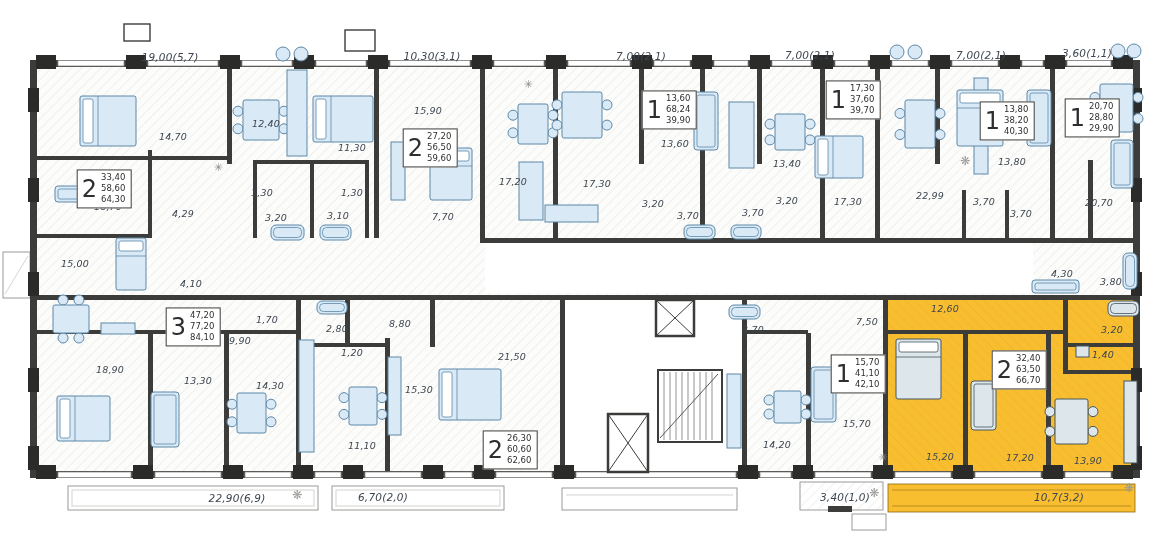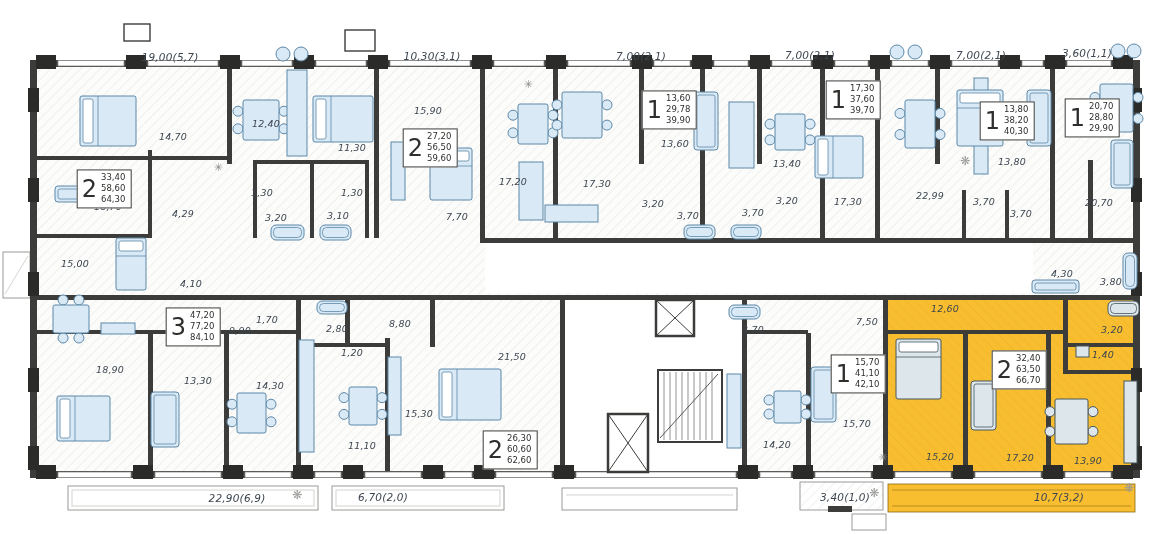--- a/index.html
+++ b/index.html
@@ -442,21 +442,21 @@
       <span class="room-label" style="left: 108px; top: 206px;">18,70</span>
       <span class="room-label" style="left: 183px; top: 213px;">4,29</span>
       <span class="room-label" style="left: 75px; top: 263px;">15,00</span>
       <span class="room-label" style="left: 262px; top: 192px;">1,30</span>
       <span class="room-label" style="left: 276px; top: 217px;">3,20</span>
       <span class="room-label" style="left: 338px; top: 215px;">3,10</span>
       <span class="room-label" style="left: 352px; top: 192px;">1,30</span>
       <span class="room-label" style="left: 352px; top: 147px;">11,30</span>
       <span class="room-label" style="left: 191px; top: 283px;">4,10</span>
       <span class="room-label" style="left: 428px; top: 110px;">15,90</span>
-      <span class="room-label" style="left: 457px; top: 216px;">7,70</span>
+      <span class="room-label" style="left: 443px; top: 216px;">7,70</span>
       <span class="room-label" style="left: 513px; top: 181px;">17,20</span>
       <span class="room-label" style="left: 597px; top: 183px;">17,30</span>
       <span class="room-label" style="left: 675px; top: 143px;">13,60</span>
       <span class="room-label" style="left: 653px; top: 203px;">3,20</span>
       <span class="room-label" style="left: 688px; top: 215px;">3,70</span>
       <span class="room-label" style="left: 753px; top: 212px;">3,70</span>
       <span class="room-label" style="left: 787px; top: 163px; text-align: center;">13,40</span>
       <span class="room-label" style="left: 787px; top: 200px;">3,20</span>
       <span class="room-label" style="left: 848px; top: 201px;">17,30</span>
       <span class="room-label" style="left: 930px; top: 195px;">22,99</span>
@@ -465,29 +465,29 @@
       <span class="room-label" style="left: 1021px; top: 213px;">3,70</span>
       <span class="room-label" style="left: 1099px; top: 202px;">20,70</span>
       <span class="room-label" style="left: 1062px; top: 273px;">4,30</span>
       <span class="room-label" style="left: 1111px; top: 281px;">3,80</span>
       <span class="room-label" style="left: 945px; top: 308px;">12,60</span>
       <span class="room-label" style="left: 1112px; top: 329px;">3,20</span>
       <span class="room-label" style="left: 1103px; top: 354px;">1,40</span>
       <span class="room-label" style="left: 940px; top: 456px;">15,20</span>
       <span class="room-label" style="left: 1020px; top: 457px;">17,20</span>
       <span class="room-label" style="left: 1088px; top: 460px;">13,90</span>
-      <span class="room-label" style="left: 230px; top: 330px; padding-left: 20px;">9,90</span>
+      <span class="room-label" style="left: 230px; top: 340px; padding-left: 20px;">9,90</span>
       <span class="room-label" style="left: 267px; top: 319px;">1,70</span>
       <span class="room-label" style="left: 110px; top: 369px;">18,90</span>
       <span class="room-label" style="left: 198px; top: 380px;">13,30</span>
       <span class="room-label" style="left: 270px; top: 385px;">14,30</span>
       <span class="room-label" style="left: 337px; top: 328px;">2,80</span>
       <span class="room-label" style="left: 400px; top: 323px;">8,80</span>
       <span class="room-label" style="left: 352px; top: 352px;">1,20</span>
-      <span class="room-label" style="left: 419px; top: 389px; margin-top: 24px;">15,30</span>
+      <span class="room-label" style="left: 419px; top: 389px;">15,30</span>
       <span class="room-label" style="left: 512px; top: 356px;">21,50</span>
       <span class="room-label" style="left: 362px; top: 445px;">11,10</span>
       <span class="room-label" style="left: 753px; top: 329px;">3,70</span>
       <span class="room-label" style="left: 867px; top: 321px;">7,50</span>
       <span class="room-label" style="left: 777px; top: 444px;">14,20</span>
       <span class="room-label" style="left: 857px; top: 423px;">15,70</span>
     </div>
   <div id="dims" class="layer">
       <span class="dim-label" style="left: 170px; top: 57px;">19,00(5,7)</span>
       <span class="dim-label" style="left: 432px; top: 56px;">10,30(3,1)</span>
@@ -514,21 +514,21 @@
         <div class="areas">
           <span>27,20</span>
           <span>56,50</span>
           <span>59,60</span>
         </div>
       </div>
       <div class="apt-box" style="left: 669px; top: 110px;">
         <span class="n">1</span>
         <div class="areas">
           <span>13,60</span>
-          <span>29,78</span>
+          <span>68,24</span>
           <span>39,90</span>
         </div>
       </div>
       <div class="apt-box" style="left: 853px; top: 100px;">
         <span class="n">1</span>
         <div class="areas">
           <span>17,30</span>
           <span>37,60</span>
           <span>39,70</span>
         </div>

